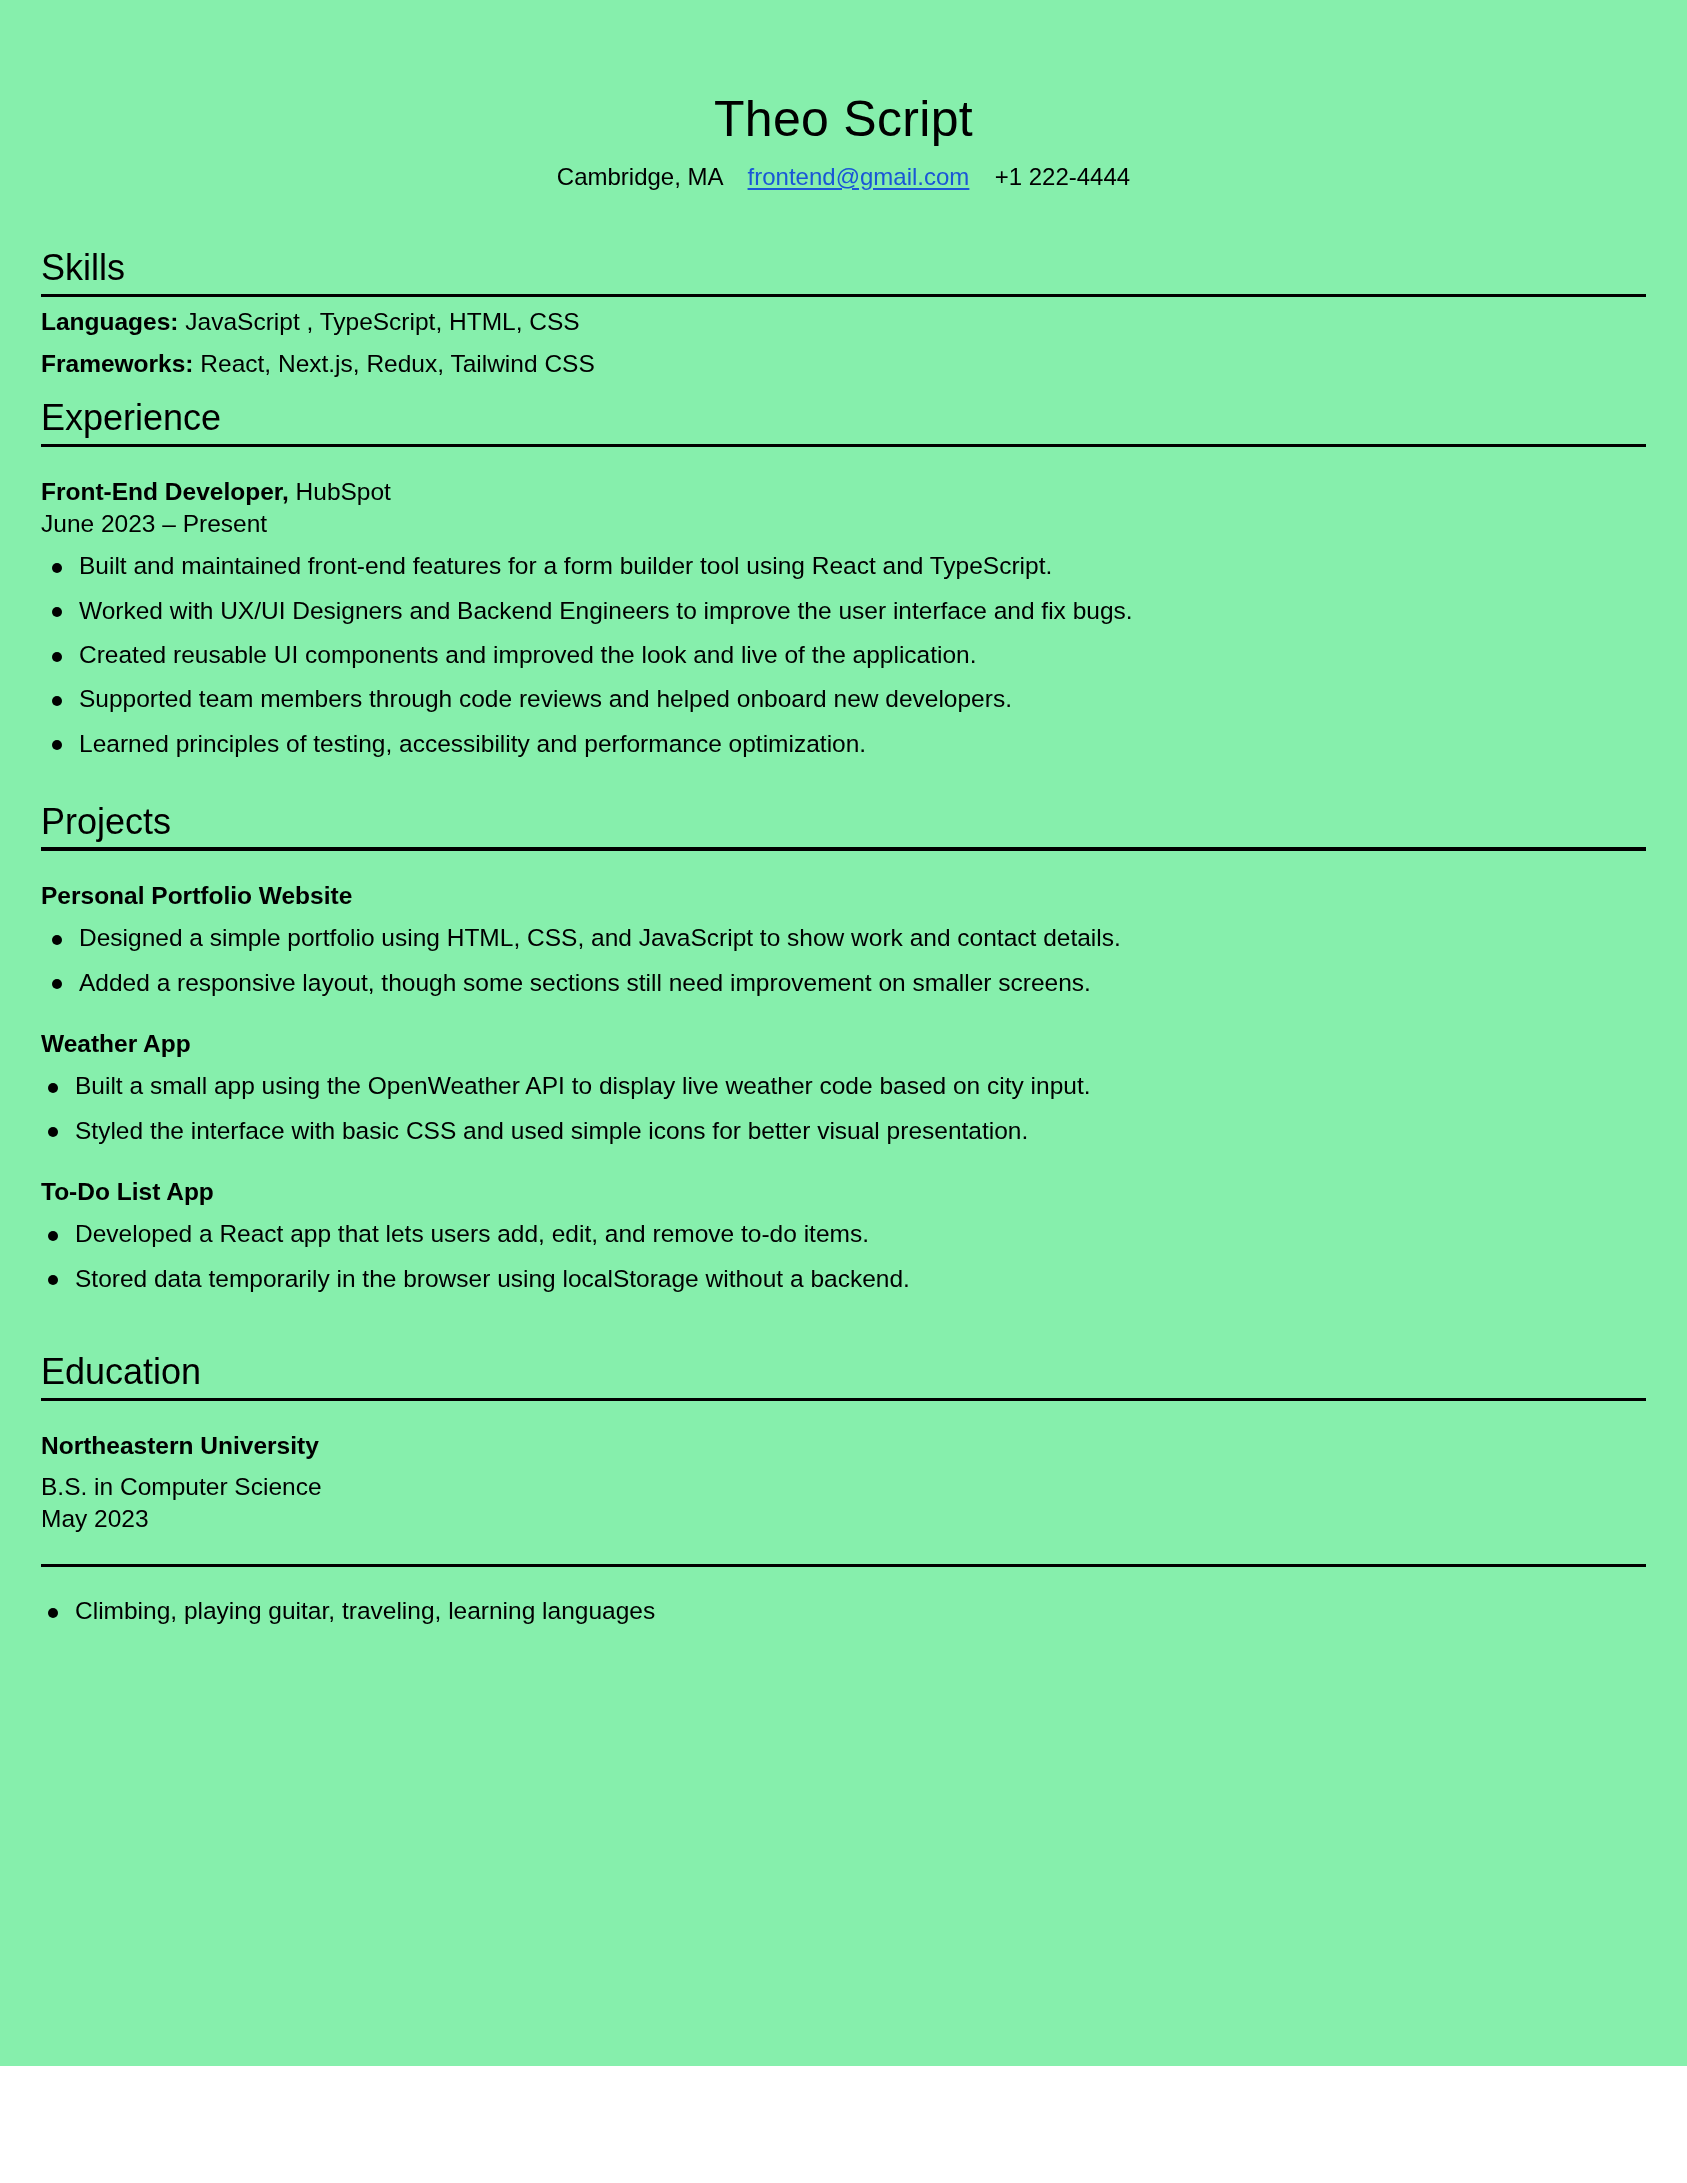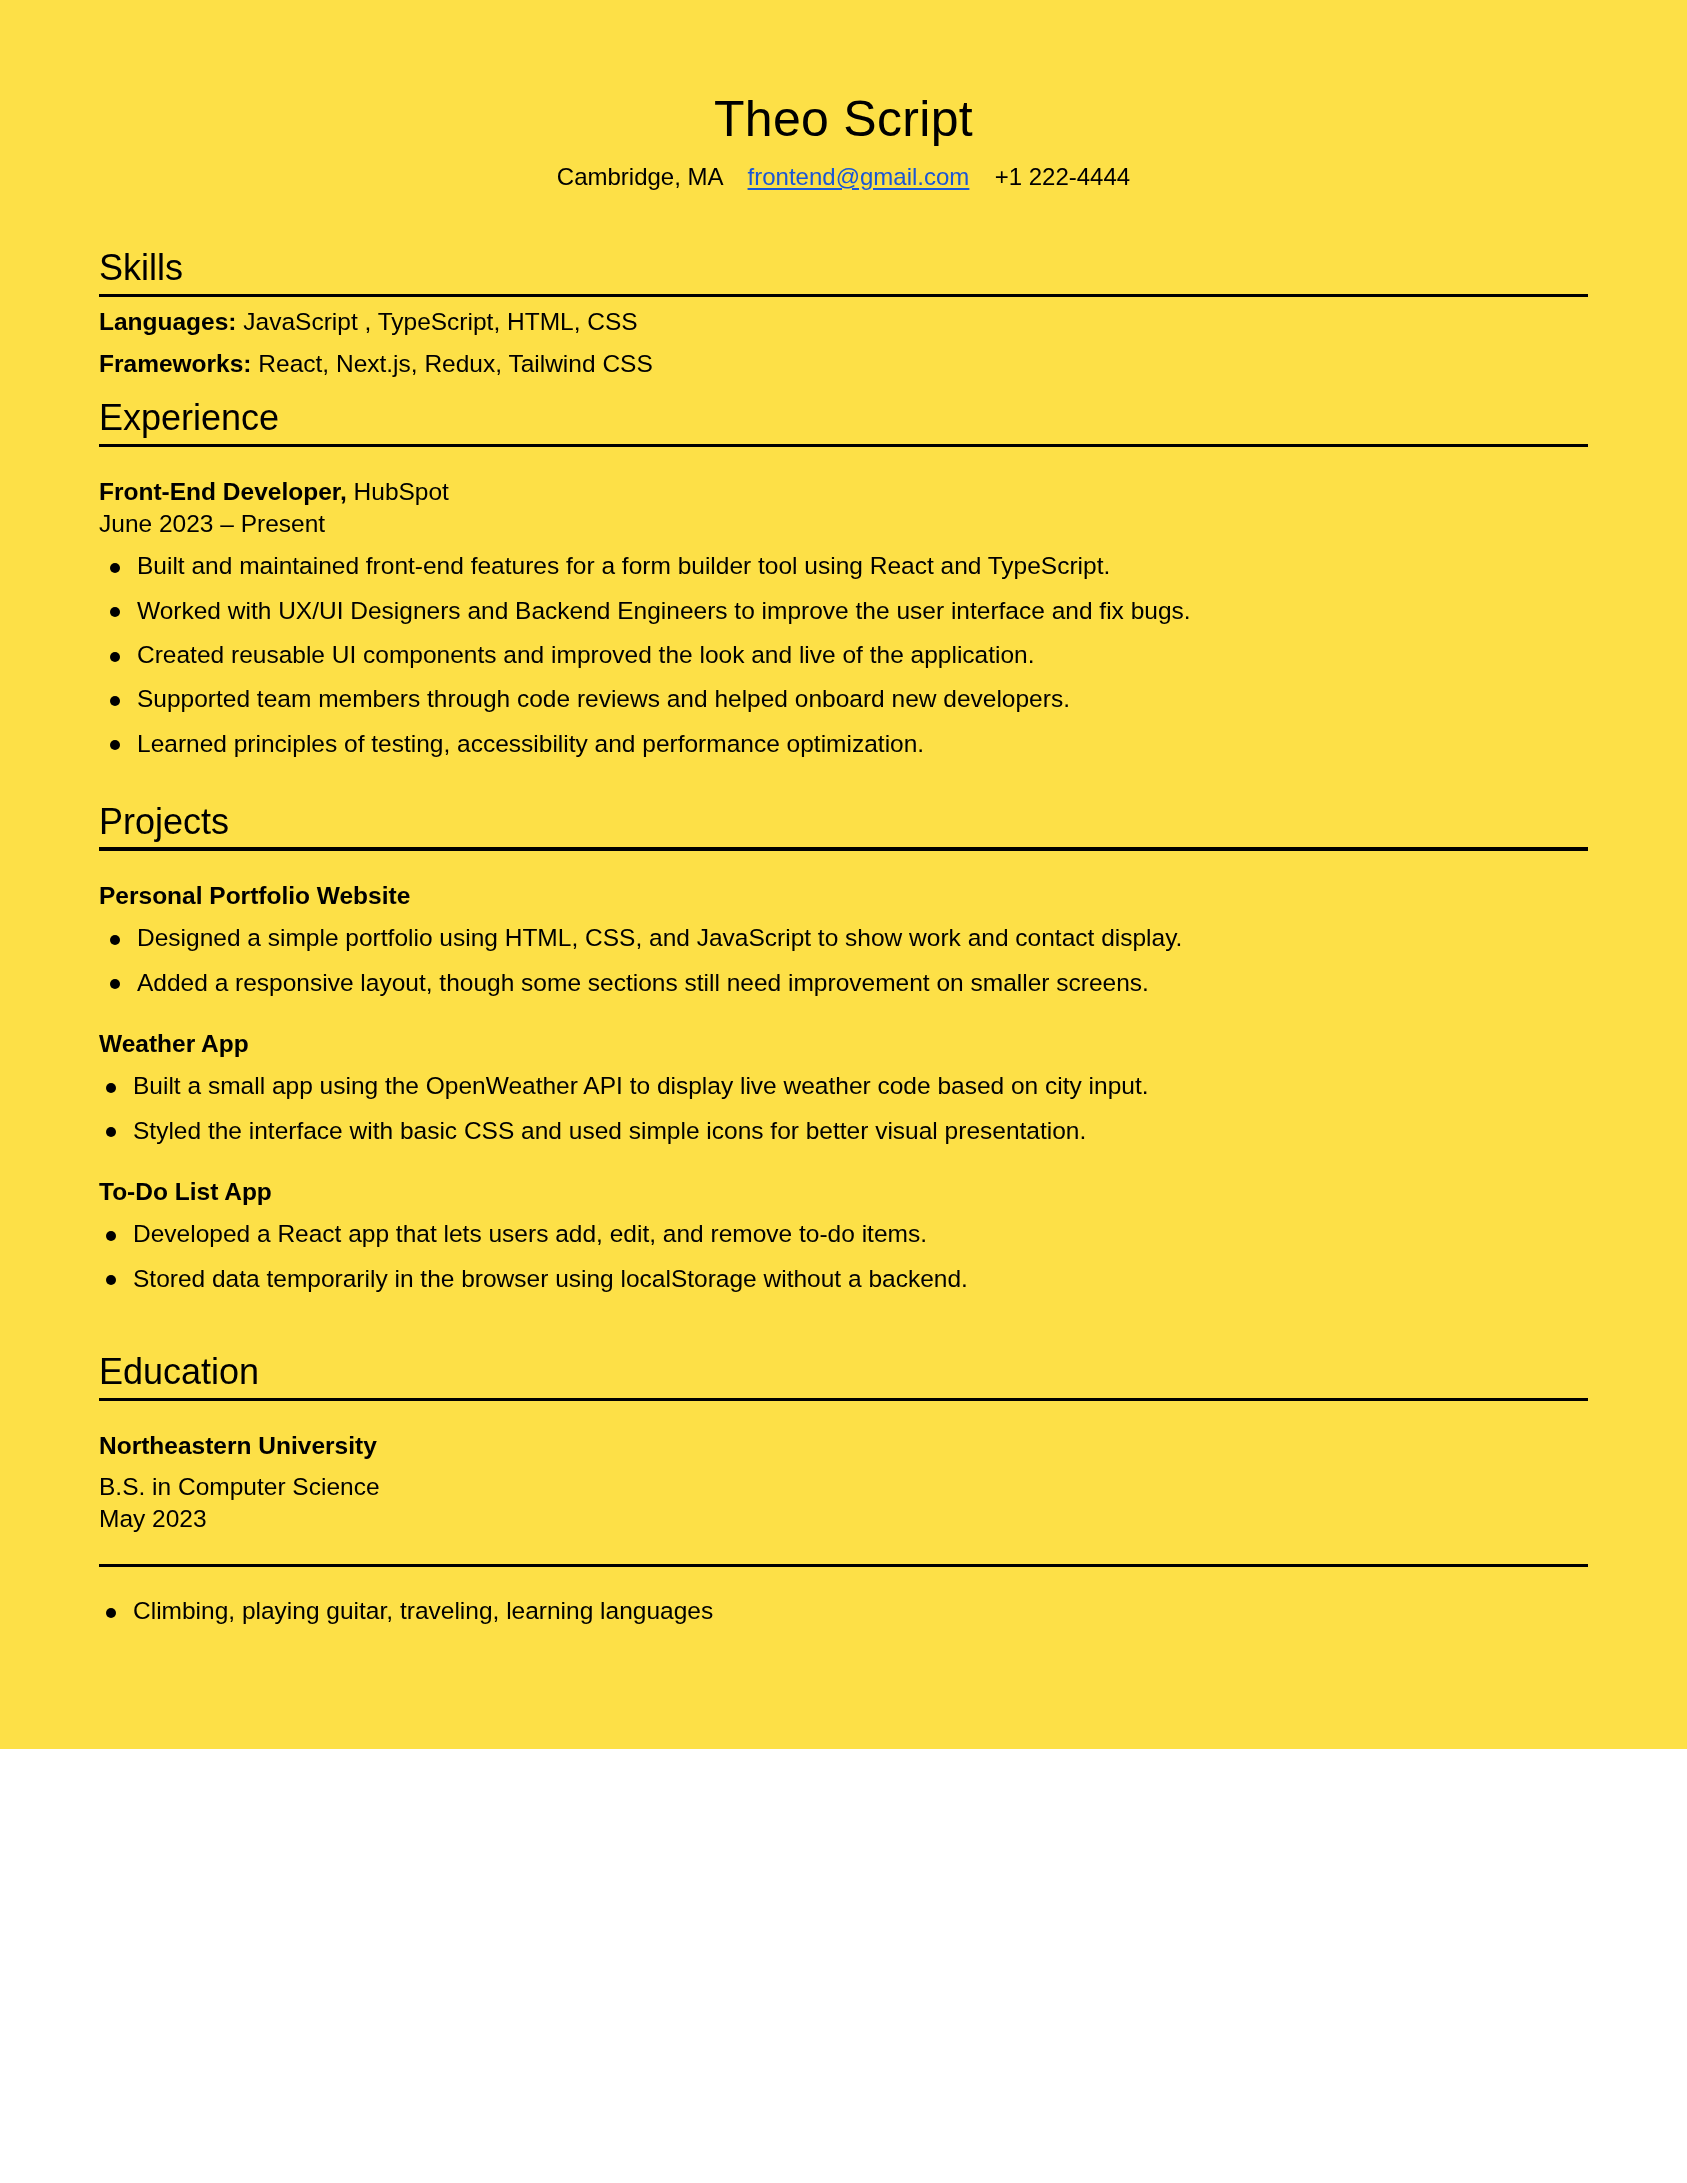--- a/index.html
+++ b/index.html
@@ -11,24 +11,24 @@
     width: 1687px;
     height: 2183px;
     font-family: "Liberation Sans", sans-serif;
     color: #000000;
     -webkit-font-smoothing: antialiased;
   }
 
   .page {
     position: relative;
     width: 1687px;
-    height: 1749px;
+    height: 2066px;
     box-sizing: border-box;
-    padding: 0 99px;
-    background: #fde047;
+    padding: 0 41px;
+    background: #86efac;
   }
 
   
   .header {
     padding-top: 93px;
     text-align: center;
   }
   .name {
     font-size: 50px;
     font-weight: 400;
@@ -191,21 +191,21 @@
   <div class="gap-lg"></div>
 
   <div class="section">
     <div class="section-head">Projects</div>
     <div class="rule"></div>
 
     <div class="gap-md"></div>
 
     <div class="proj-title">Personal Portfolio Website</div>
     <ul class="bullets">
-      <li>Designed a simple portfolio using HTML, CSS, and JavaScript to show work and contact display.</li>
+      <li>Designed a simple portfolio using HTML, CSS, and JavaScript to show work and contact details.</li>
       <li>Added a responsive layout, though some sections still need improvement on smaller screens.</li>
     </ul>
 
     <div class="gap-md"></div>
 
     <div class="proj-title">Weather App</div>
     <ul class="bullets tight">
       <li>Built a small app using the OpenWeather API to display live weather code based on city input.</li>
       <li>Styled the interface with basic CSS and used simple icons for better visual presentation.</li>
     </ul>

